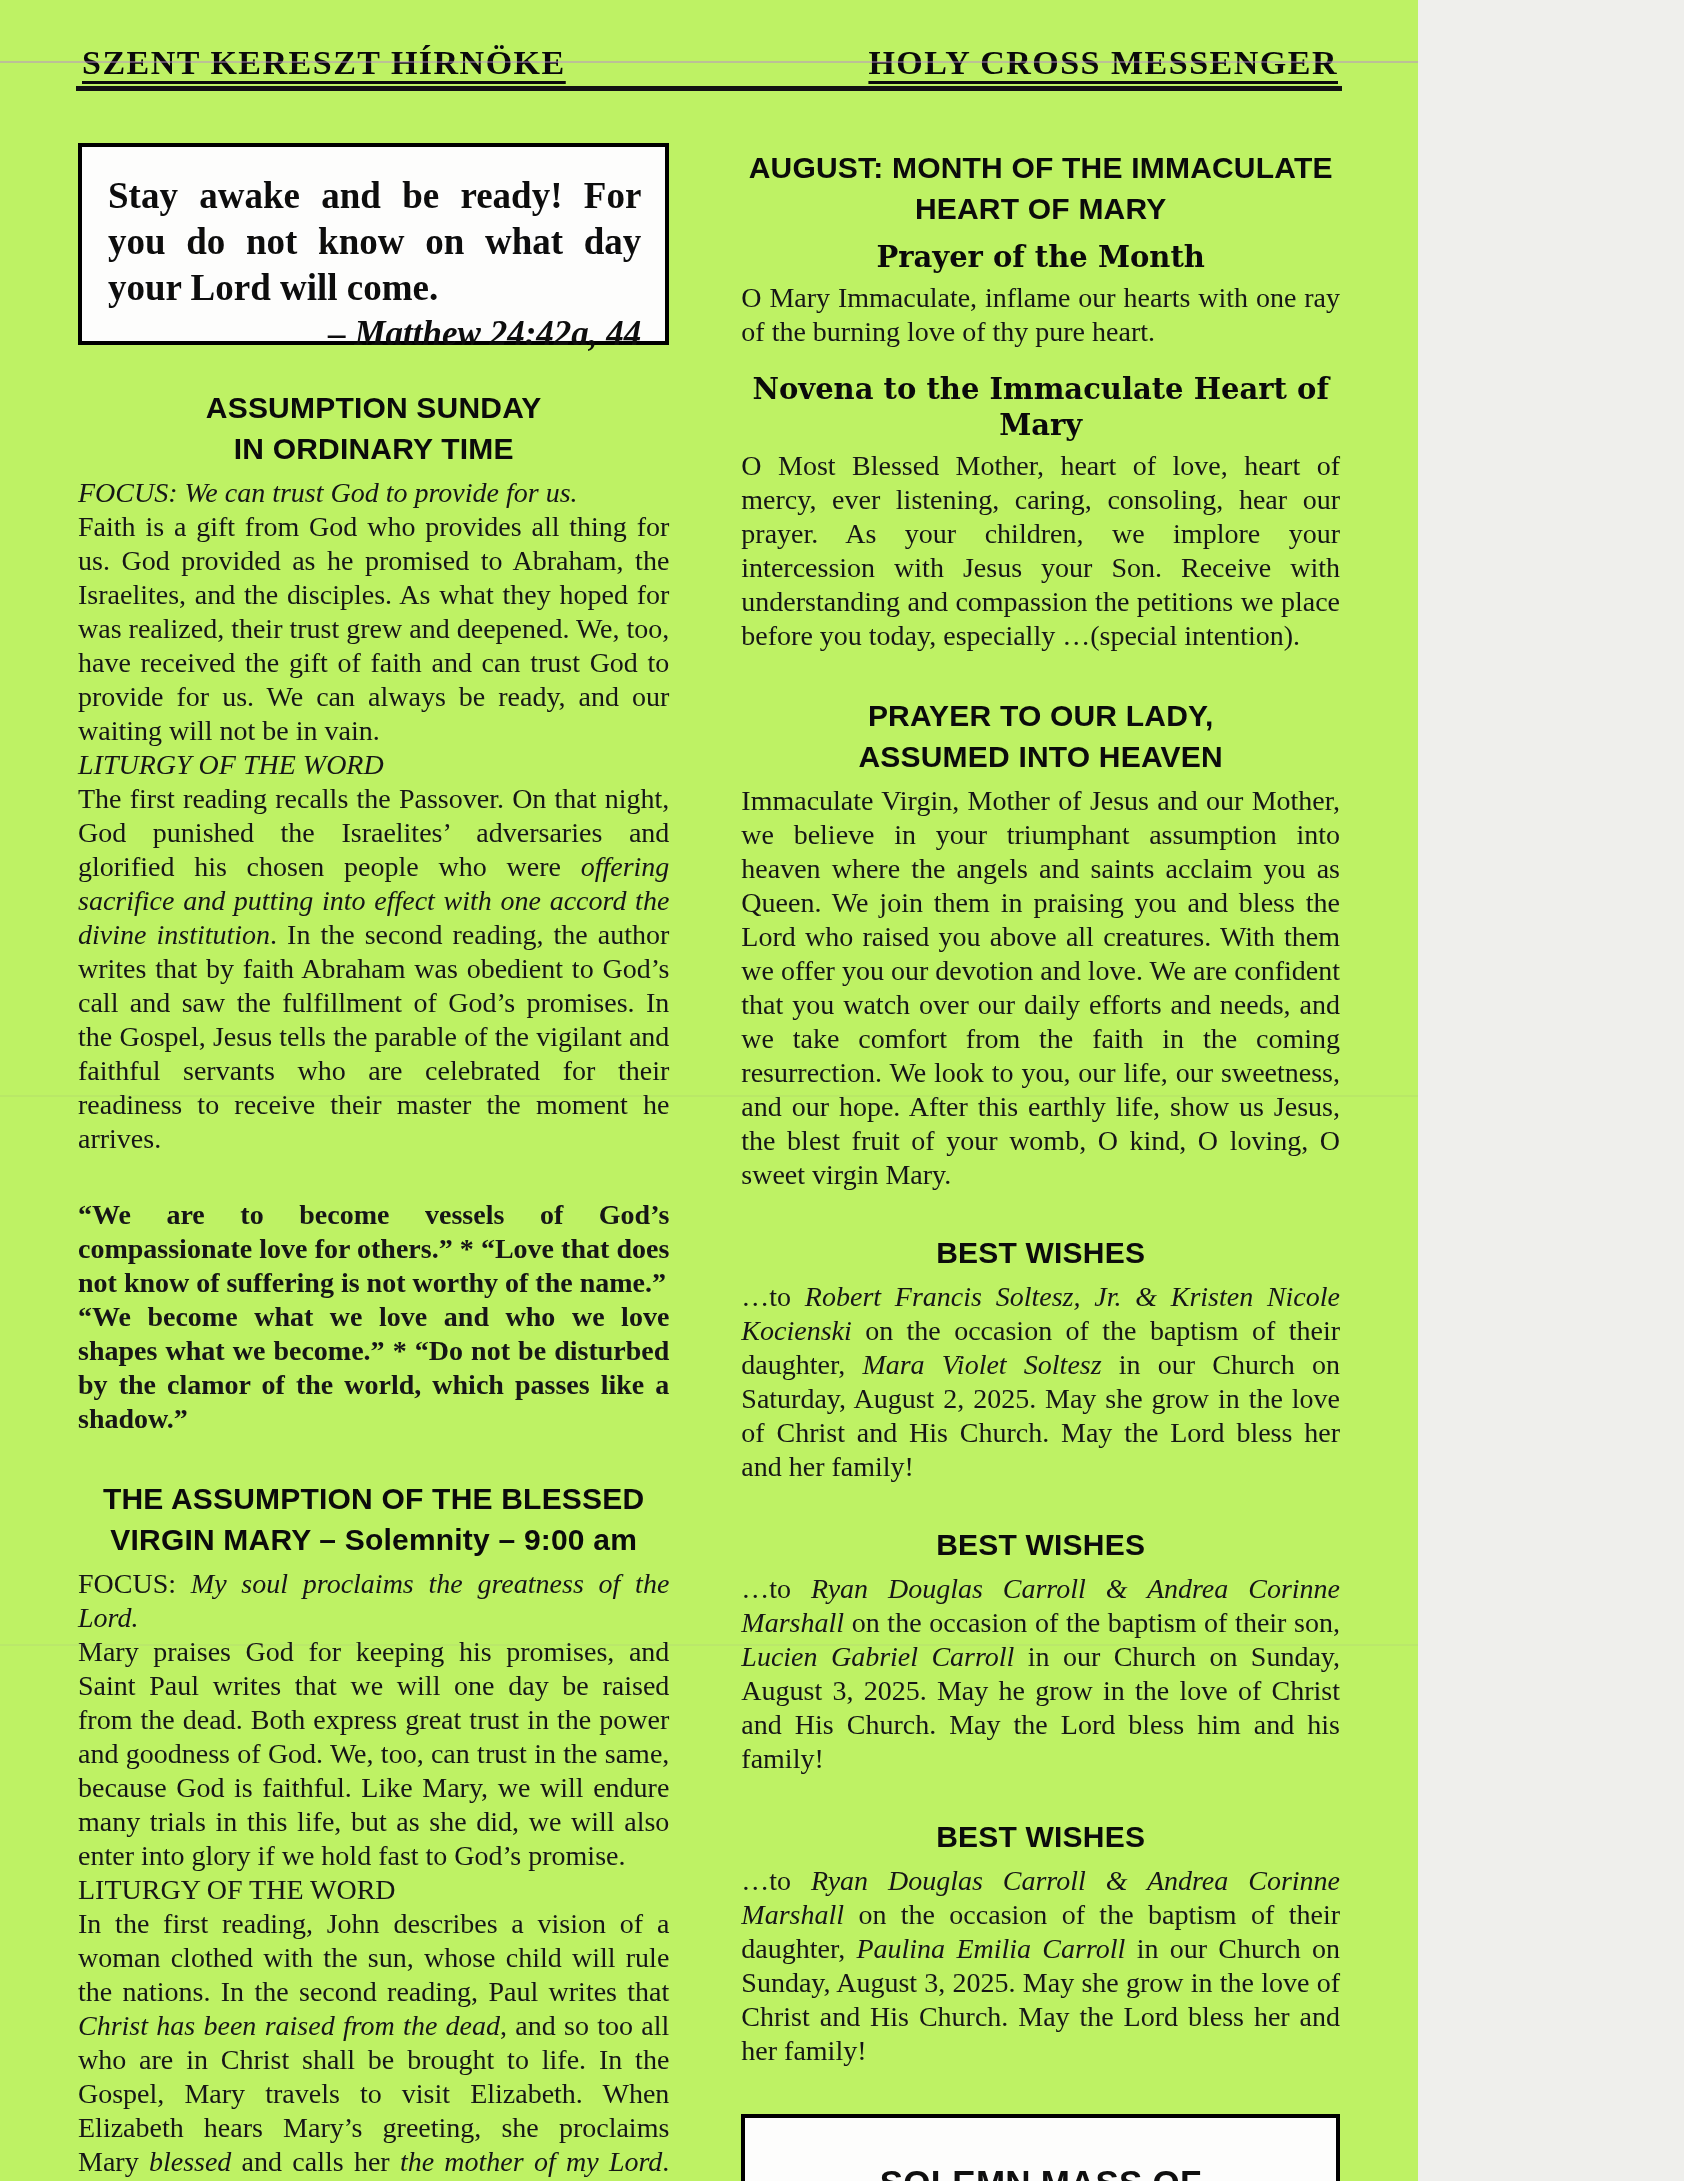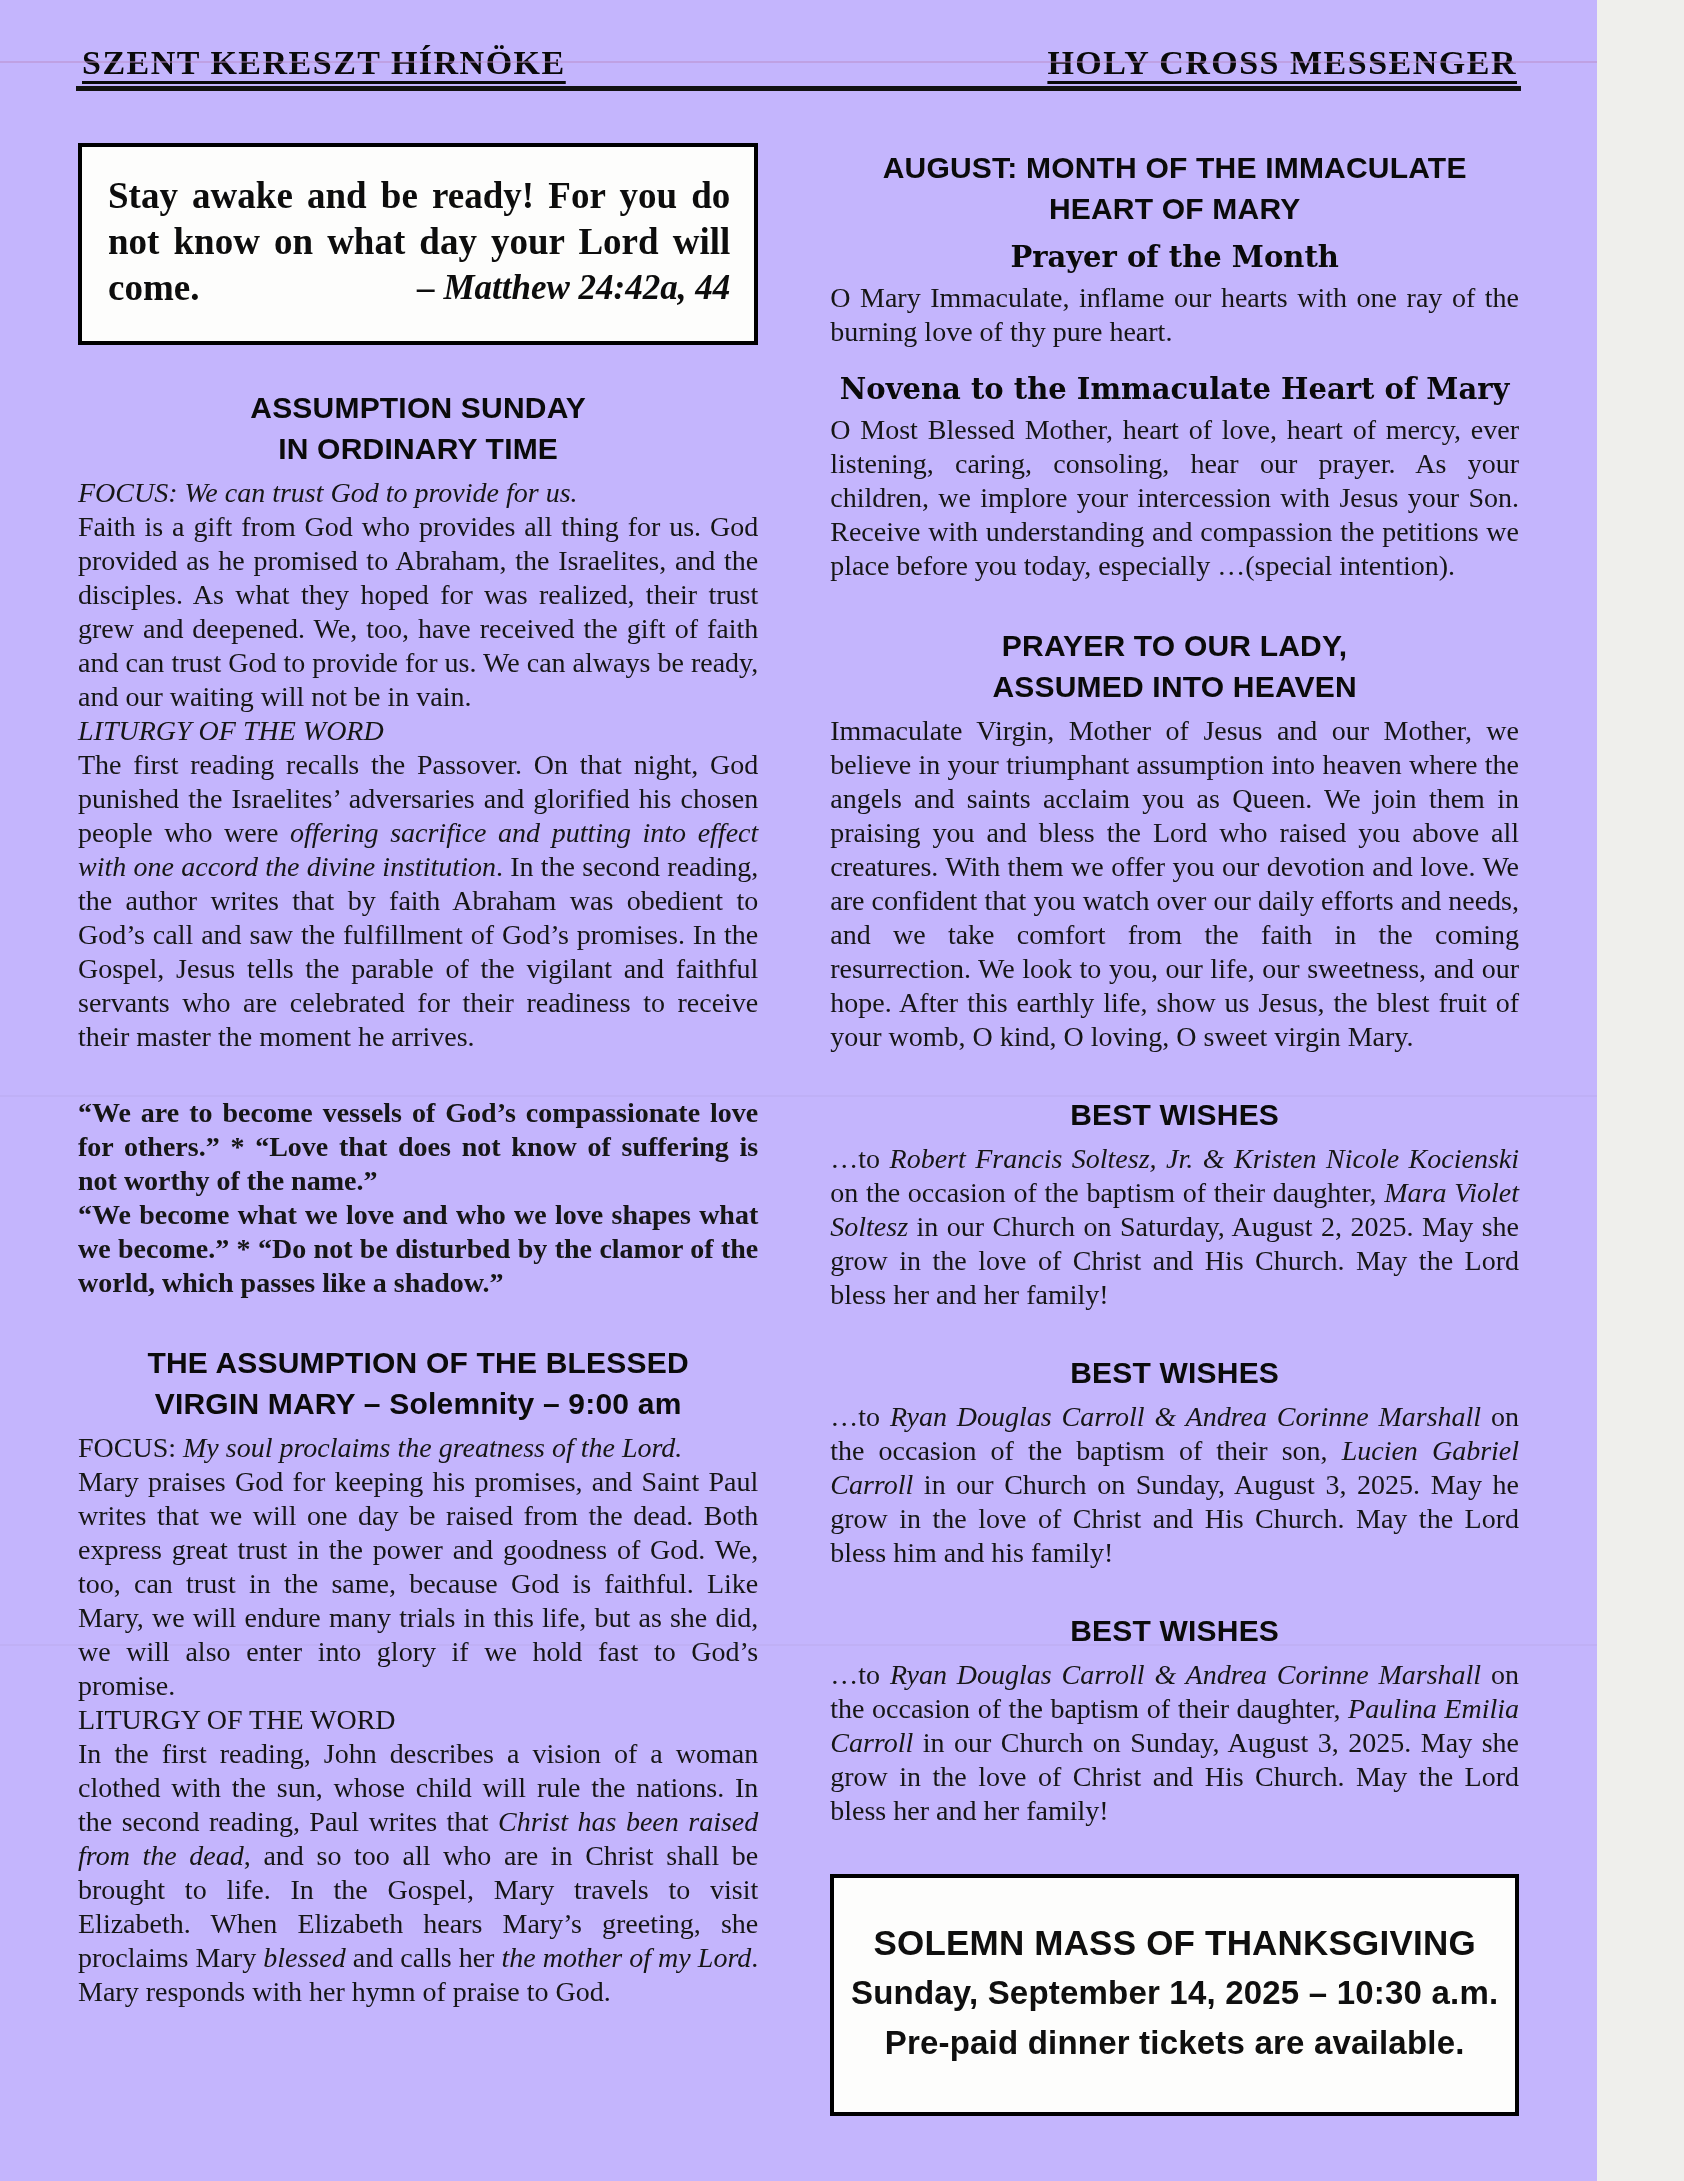--- a/index.html
+++ b/index.html
@@ -3,22 +3,22 @@
 <meta charset="utf-8">
 <style>
   html, body { margin:0; padding:0; }
   body {
     width:1685px; height:2181px;
     background:#efefec;
     font-family:"Liberation Serif", serif;
   }
   .page {
     position:relative;
-    width:1597px; height:2181px;
-    background:#c4b5fd;
+    width:1418px; height:2181px;
+    background:#bef264;
     overflow:hidden;
     color:#161616;
   }
   
   .scan-line-header { position:absolute; left:0; top:61px; width:100%; height:2px;
     background:rgba(186,142,201,0.5); z-index:3; }
   .scan-streak-1 { position:absolute; left:0; top:1095px; width:100%; height:2px;
     background:rgba(130,120,150,0.07); }
   .scan-streak-2 { position:absolute; left:0; top:1644px; width:100%; height:2px;
     background:rgba(160,130,170,0.09); }

